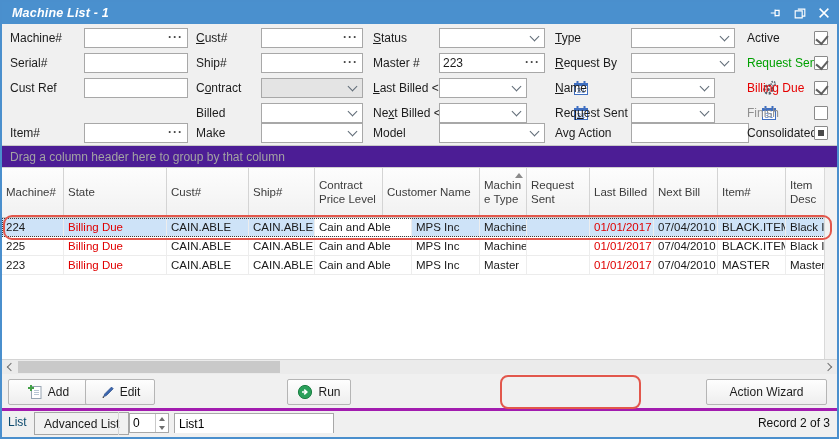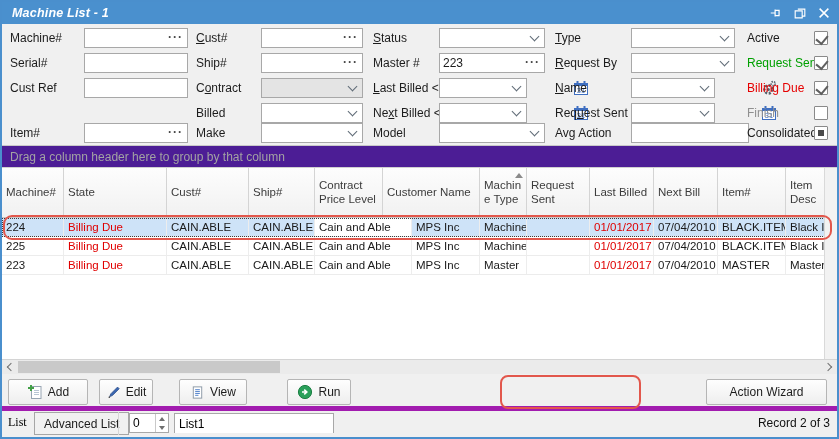--- a/index.html
+++ b/index.html
@@ -79,30 +79,30 @@
             justify-content:center; }
   .harrow.left { left:0; } .harrow.right { right:0; }
   .chev-l { width:6px; height:6px; border-left:1.5px solid #6f6f6f; border-bottom:1.5px solid #6f6f6f;
             transform:rotate(45deg); margin-left:3px; }
   .chev-r { width:6px; height:6px; border-right:1.5px solid #6f6f6f; border-top:1.5px solid #6f6f6f;
             transform:rotate(45deg); margin-right:3px; }
   .hthumb { position:absolute; left:16px; top:1px; width:262px; height:12px; background:#c9c9c9; }
 
   
   .btnrow { height:37px; flex:none; background:#f0f0f0; position:relative;
-            border-bottom:5px solid #a21caf; }
+            border-bottom:3px solid #a21caf; }
   .btn { position:absolute; top:5px; height:26px; background:linear-gradient(#fefefe,#eeeeee);
          border:1px solid #b5b5b5; border-radius:2px; display:flex; align-items:center;
          justify-content:center; gap:5px; font-size:12px; color:#1c1c1c; cursor:default; }
   .btn svg { flex:none; display:block; }
   .annot-bill { left:498px; top:1px; width:141px; height:34px; border-radius:8px; }
 
   
   .footer { height:26px; flex:none; background:#f0f0f0; position:relative; }
-  .tab-list { position:absolute; left:6px; top:4px; font-size:12px; color:#000000;font-family:Liberation Serif, serif; }
+  .tab-list { position:absolute; left:6px; top:4px; font-size:12px; color:#0c4a6e; }
   .tab-adv { position:absolute; left:32px; top:1px; height:23px; padding:0 9px; font-size:12px;
              color:#1c1c1c; border:1px solid #a6a6a6; background:#f1f1f1; display:flex;
              align-items:center; }
   .fdivider { position:absolute; left:116px; top:1px; bottom:2px; width:1px; background:#d6d6d6; }
   .spinner { position:absolute; left:127px; top:2px; width:40px; height:20px; background:#fff;
              border:1px solid #a8a8a8; display:flex; }
   .spinner input { border:none; outline:none; width:24px; font:inherit; font-size:12px;
                    padding:0 3px; }
   .spinbtns { margin-left:auto; width:13px; border-left:1px solid #c9c9c9; display:flex;
               flex-direction:column; }
@@ -398,37 +398,28 @@
     <div class="btn" style="left:6px;width:80px">
       <span>
           <svg width="16" height="16" viewBox="0 0 16 16">
             <rect x="4.5" y="2.5" width="9.5" height="12" fill="#fff" stroke="#97a4b2"></rect>
             <path d="M7 6.5h5M7 8.5h5M7 10.5h5" stroke="#b8c6d4" stroke-width="1"></path>
             <path d="M4 1v6M1 4h6" stroke="#43a047" stroke-width="2"></path>
           </svg>
         </span>
       <span><span></span><span class="mn">A</span><span>dd</span></span>
     </div>
-    <div class="btn" style="left:97px;width:54px">
+    <div class="btn" style="left:83px;width:70px">
       <span>
           <svg width="15" height="15" viewBox="0 0 16 16">
             <path d="M12.3 2.2l1.8 1.8-7.3 7.3-2.8 1 1-2.8z" fill="#3a66b0" stroke="#2d4f8a" stroke-width="0.8"></path>
             <path d="M4 12.5l-1 1" stroke="#222" stroke-width="1.4"></path>
           </svg>
         </span>
       <span><span></span><span class="mn">E</span><span>dit</span></span>
-    </div>
-    <div class="btn" style="left:177px;width:68px">
-      <span>
-          <svg width="15" height="15" viewBox="0 0 16 16">
-            <rect x="3.5" y="2" width="9" height="12" fill="#fff" stroke="#8a97a5"></rect>
-            <path d="M5.5 5h5M5.5 7h5M5.5 9h5M5.5 11h3.5" stroke="#4a7cc8" stroke-width="1"></path>
-          </svg>
-        </span>
-      <span><span>Vie</span><span class="mn">w</span><span></span></span>
     </div>
     <div class="btn" style="left:285px;width:64px">
       <span>
           <svg width="16" height="16" viewBox="0 0 16 16">
             <circle cx="8" cy="8" r="6.6" fill="#2aa05a" stroke="#1d7f44"></circle>
             <path d="M5 8h4M7.2 5.6L9.8 8l-2.6 2.4" stroke="#fff" stroke-width="1.6" fill="none"></path>
           </svg>
         </span>
       <span>Run</span>
     </div>

